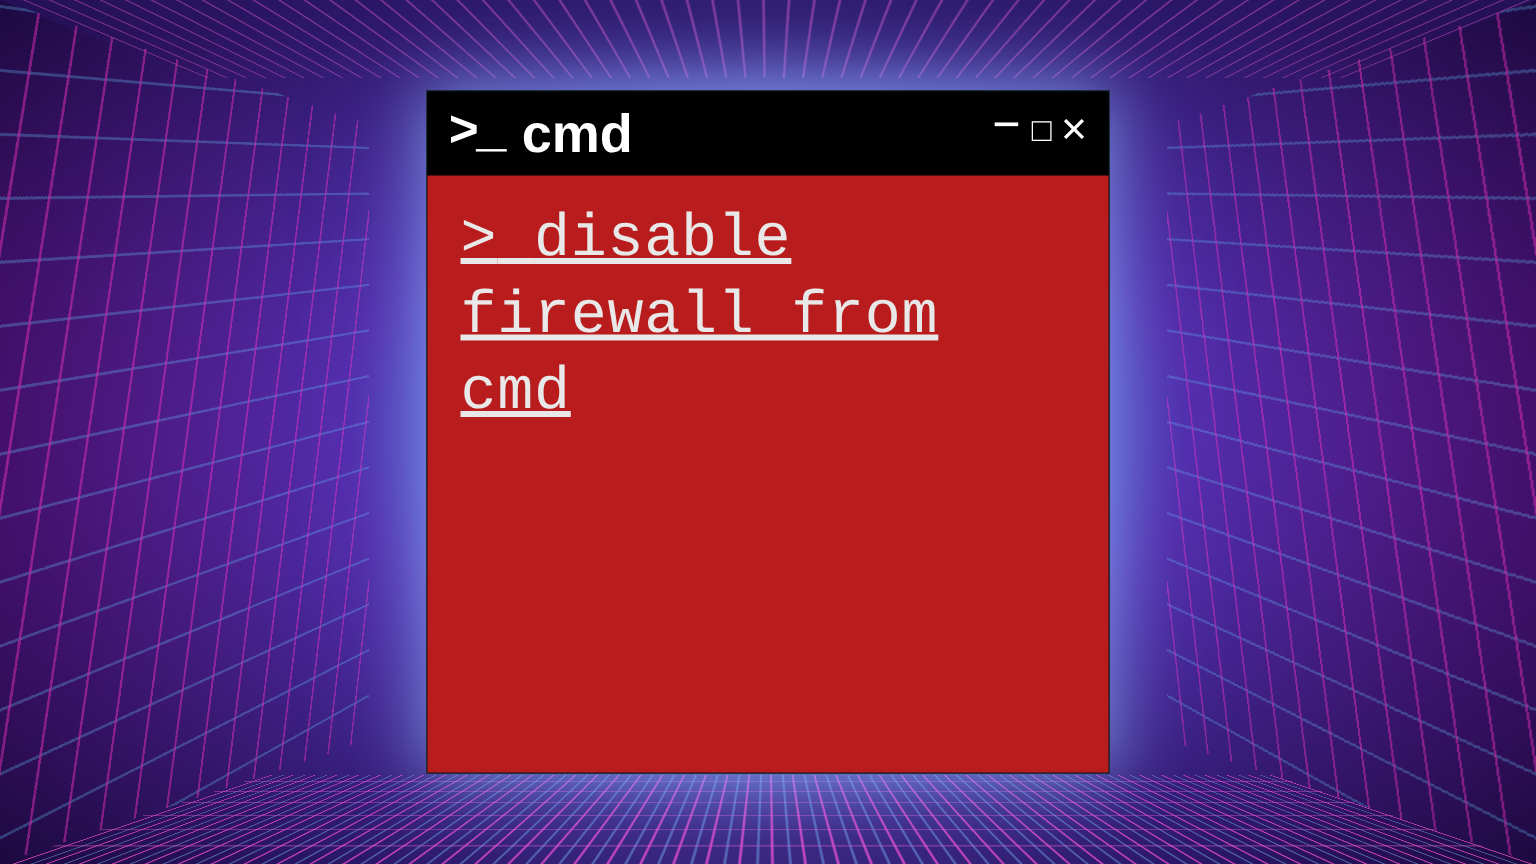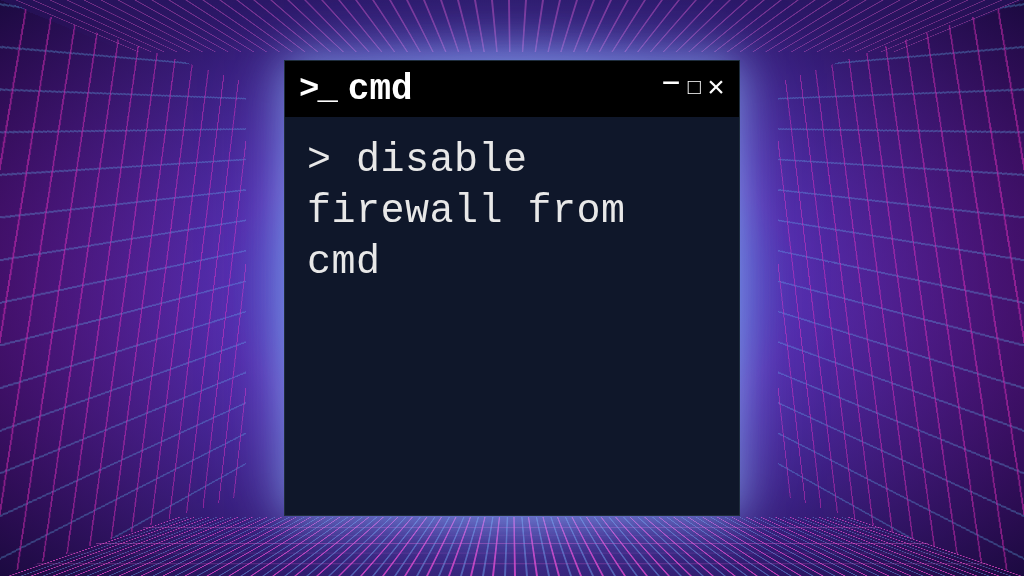--- a/index.html
+++ b/index.html
@@ -130,50 +130,51 @@
     .titlebar-icon {
       display: flex;
       align-items: baseline;
       font-size: 34px;
       font-weight: bold;
       letter-spacing: -2px;
     }
     
     .title-text {
       flex: 1;
-      font-family: Liberation Mono, monospace;
+      font-family: Liberation Sans, sans-serif;
     }
     
     .window-controls {
       display: flex;
       align-items: center;
       gap: 6px;
       font-size: 30px;
       font-weight: normal;
     }
     
     .ctrl {
       cursor: pointer;
       line-height: 1;
       display: inline-block;
     }
     .ctrl-min { font-size: 36px; position: relative; top: -6px; }
     .ctrl-max { font-size: 22px; }
     .ctrl-close { font-size: 30px; }
     
     .terminal-body {
-      background: #0f172a;
+      background: #b91c1c;
       height: calc(100% - 56px);
       padding: 18px 22px;
       color: #e8e8e8;
       font-size: 40px;
       line-height: 1.28;
       font-family: 'Consolas', 'Courier New', monospace;
       word-wrap: break-word;
       letter-spacing: 0.5px;
+      text-decoration: underline;
     }
     
     .prompt-symbol {
       display: inline;
     }
     
     .command-text {
       display: inline;
     }
   </style>

